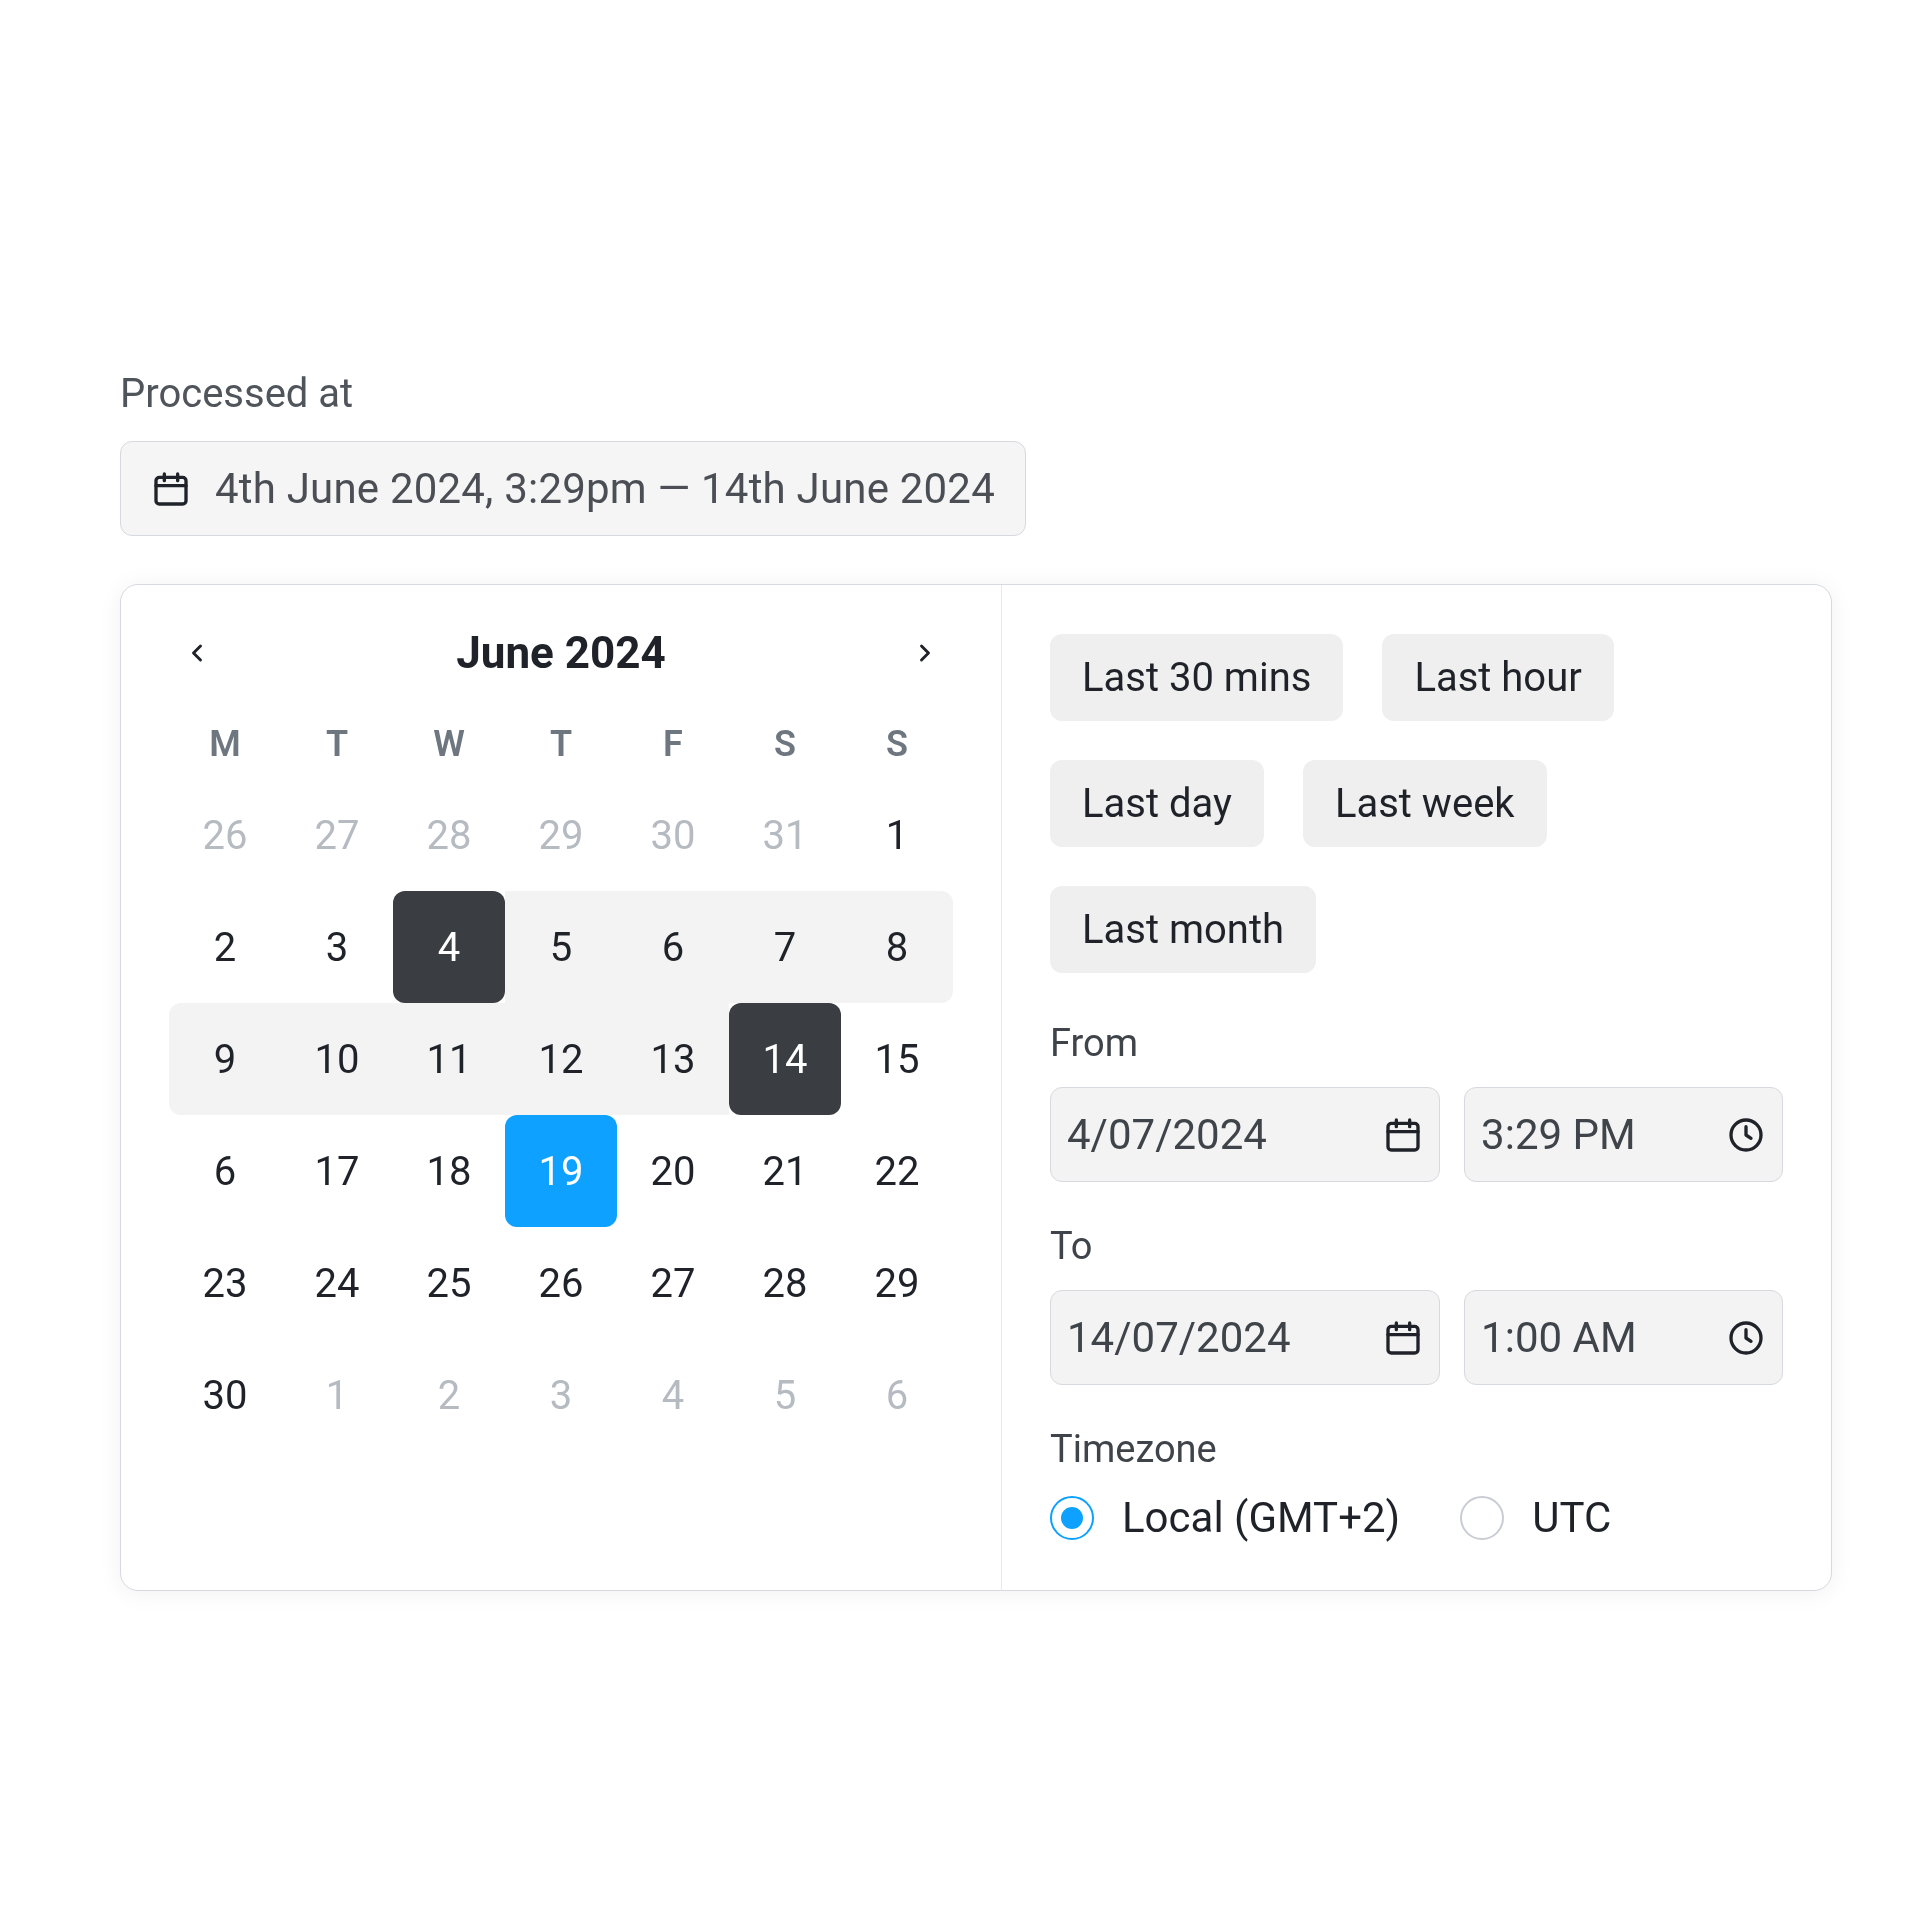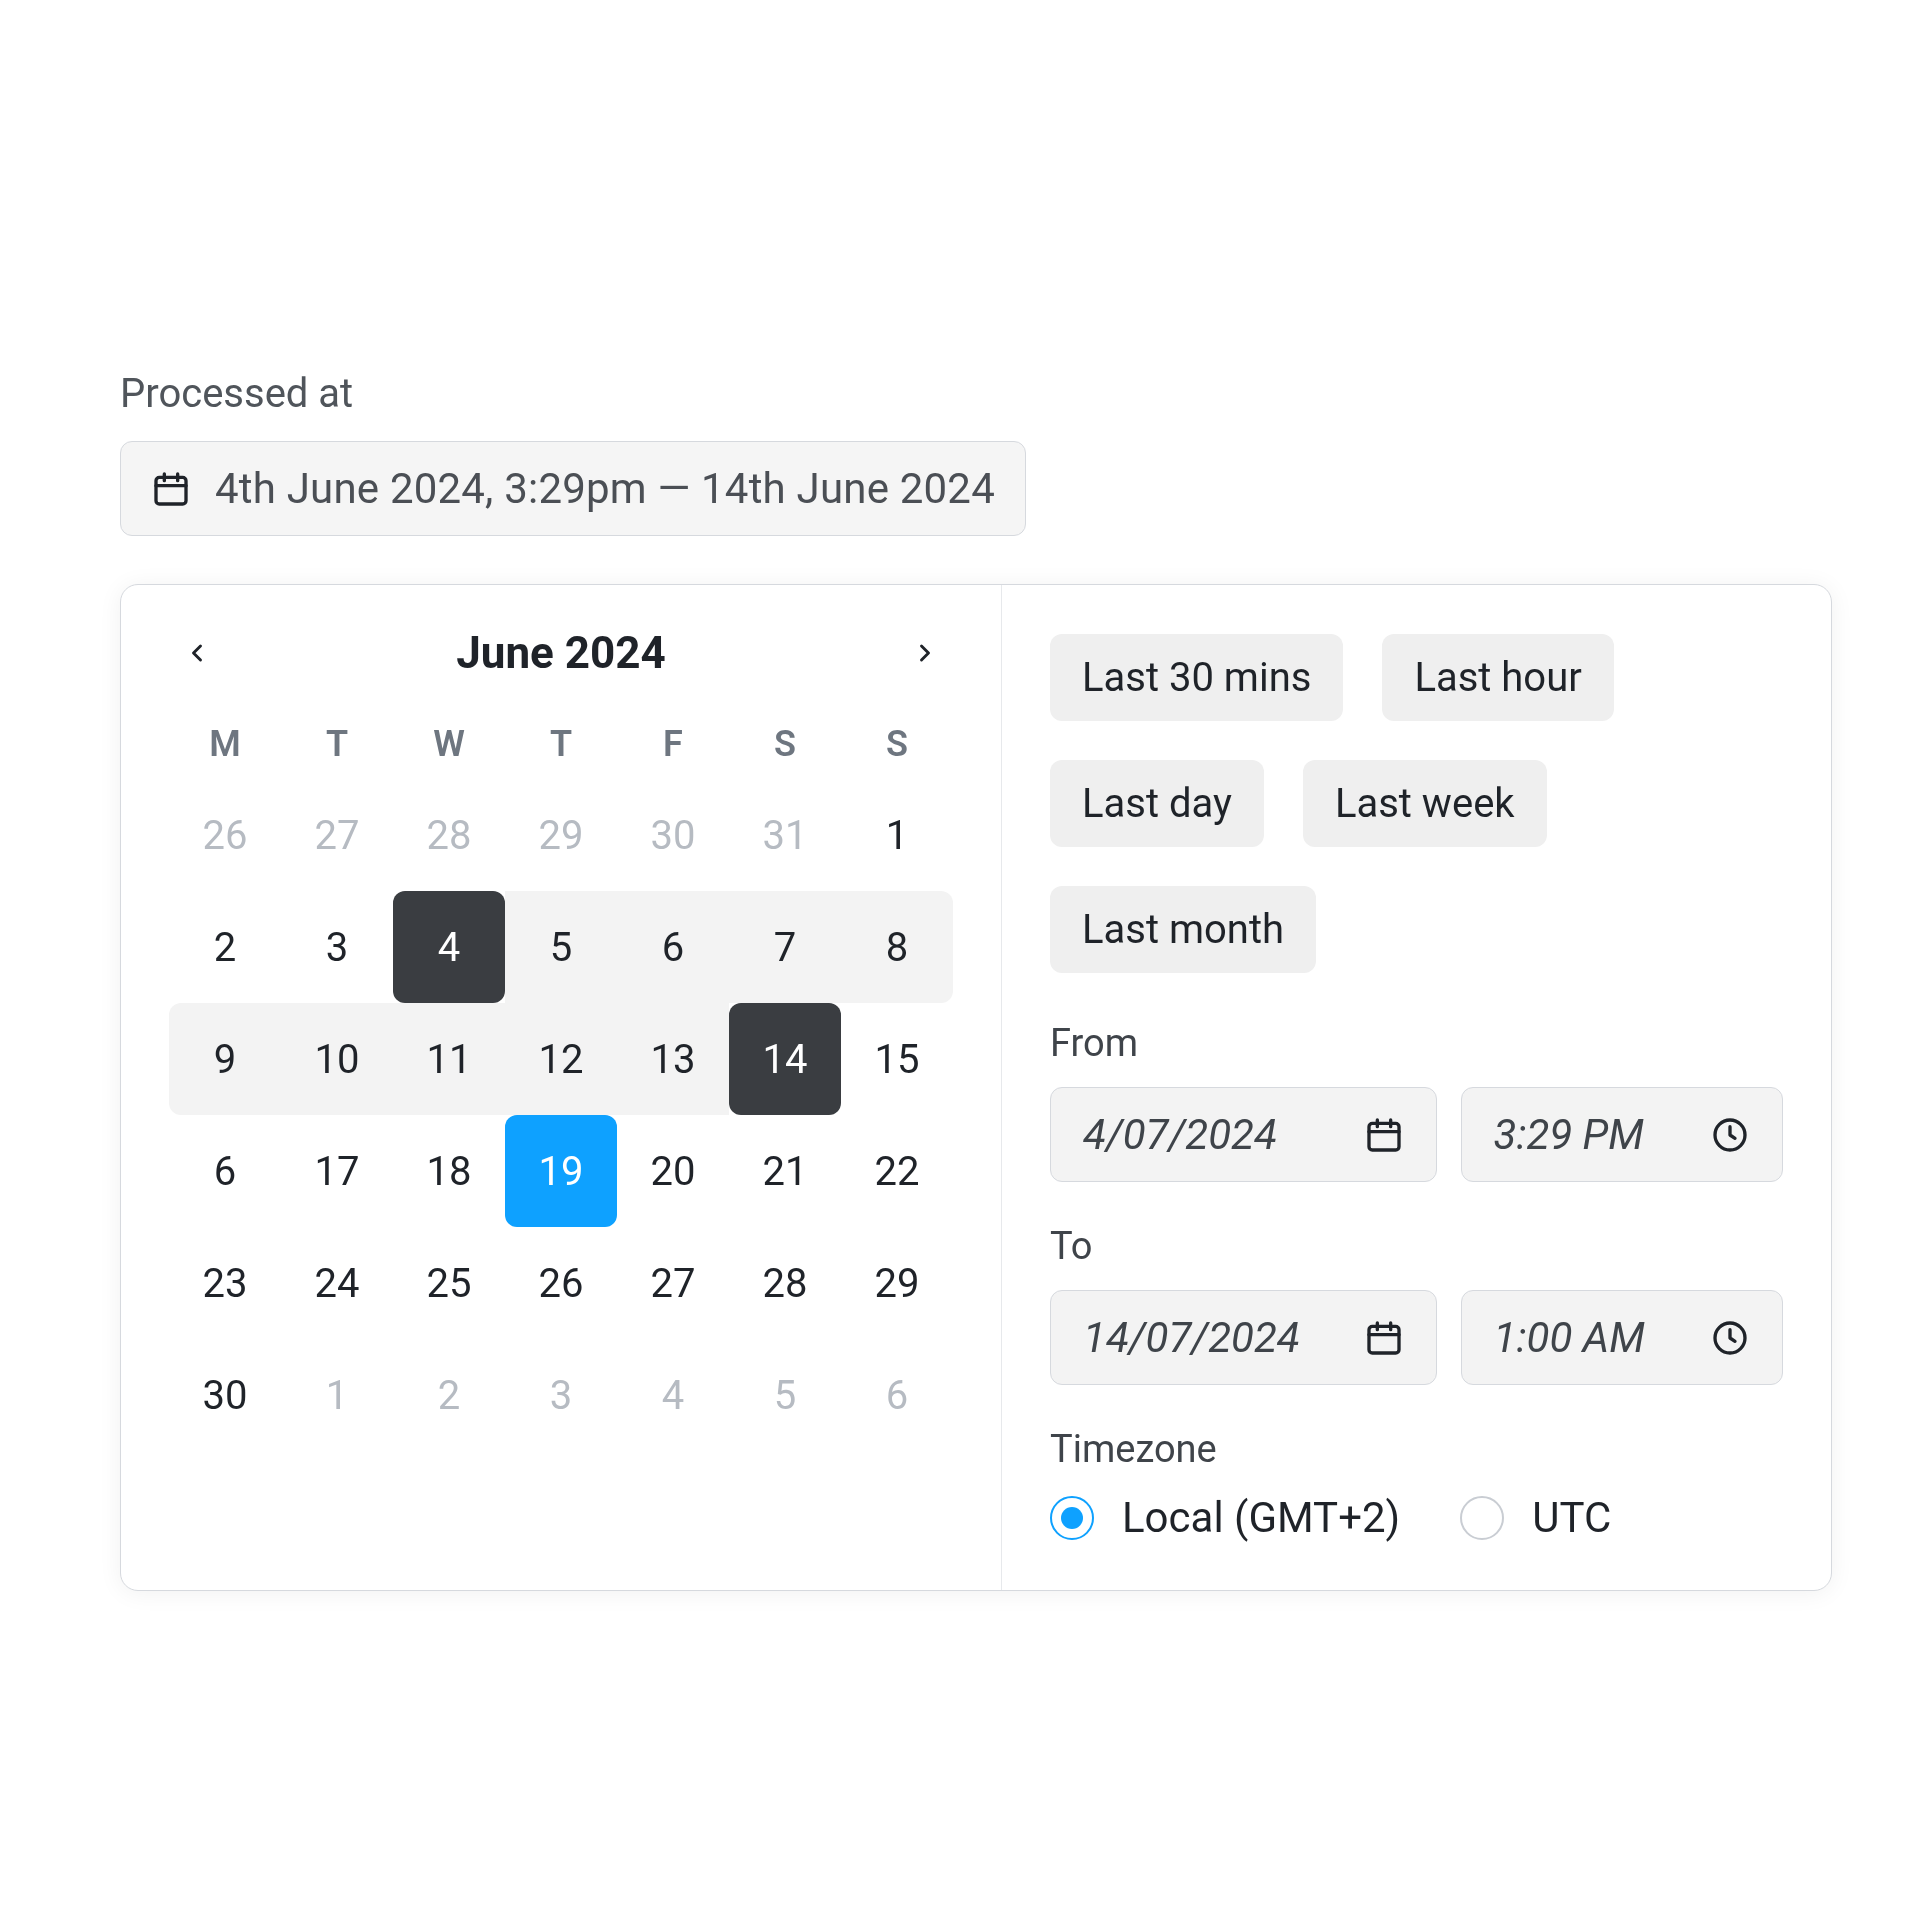--- a/index.html
+++ b/index.html
@@ -50,21 +50,21 @@
   .sel-dark{background:var(--dark);color:#fff;border-radius:12px;}
   .sel-today{background:var(--accent);color:#fff;border-radius:12px;}
 
   
   .panel{width:830px;border-left:1px solid #e7e9ec;padding:40px 48px 48px 48px;}
   .presets{display:flex;flex-wrap:wrap;gap:39px;margin-bottom:48px;margin-top:9px;}
   .chip{background:#efefef;border-radius:12px;padding:20px 32px;font-size:40px;color:#1f2329;white-space:nowrap;}
 
   .grp-label{font-size:38px;color:#3f444a;margin-bottom:22px;}
   .row{display:flex;gap:24px;margin-bottom:42px;}
-  .field{flex:1;display:flex;align-items:center;justify-content:space-between;background:var(--field);border:1px solid var(--line);border-radius:12px;padding:22px 32px;font-size:42px;color:#3f444a;font-style:italic;}
+  .field{flex:1;display:flex;align-items:center;justify-content:space-between;background:var(--field);border:1px solid var(--line);border-radius:12px;padding:22px 16px;font-size:42px;color:#3f444a;}
   .field.date{flex:1.25;}
   .tz-label{font-size:38px;color:#3f444a;margin-bottom:22px;}
   .radios{display:flex;gap:60px;align-items:center;}
   .radio{display:flex;align-items:center;gap:28px;font-size:42px;color:#1f2329;}
   .rdot{width:44px;height:44px;border-radius:50%;border:2px solid #c9cdd3;display:inline-flex;align-items:center;justify-content:center;}
   .rdot.on{border-color:var(--accent);} .rdot.on::after{content:"";width:22px;height:22px;border-radius:50%;background:var(--accent);}
 
   .icon{display:inline-flex;}
   svg{display:block;}
 </style>

